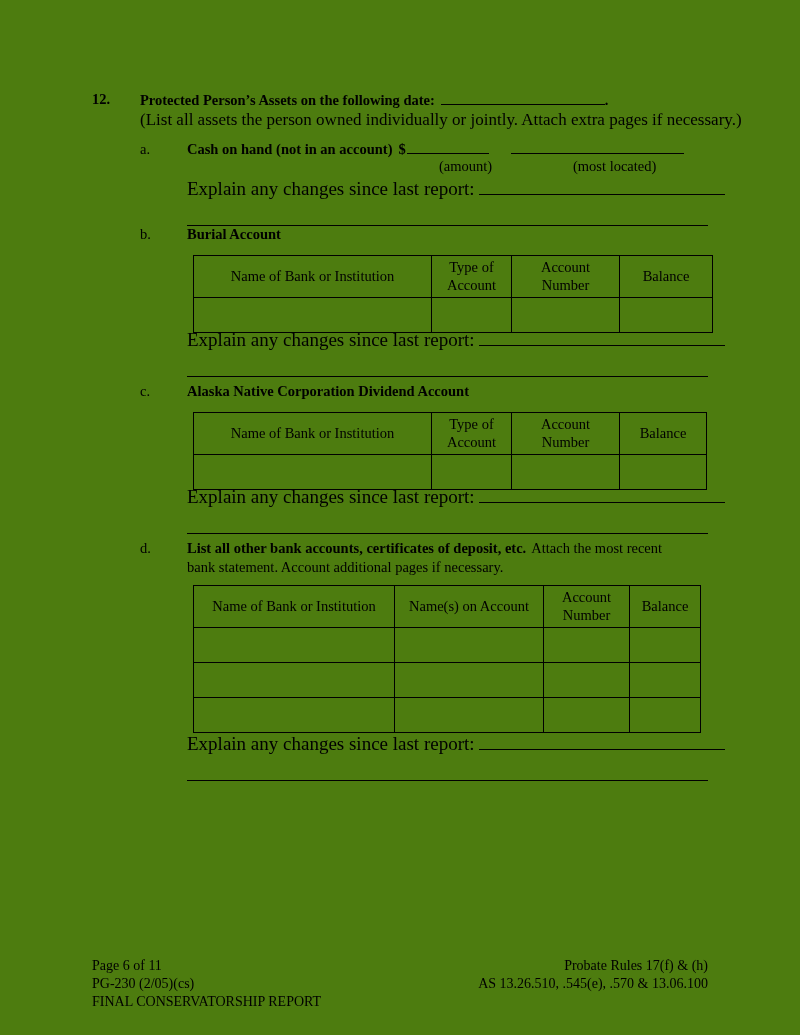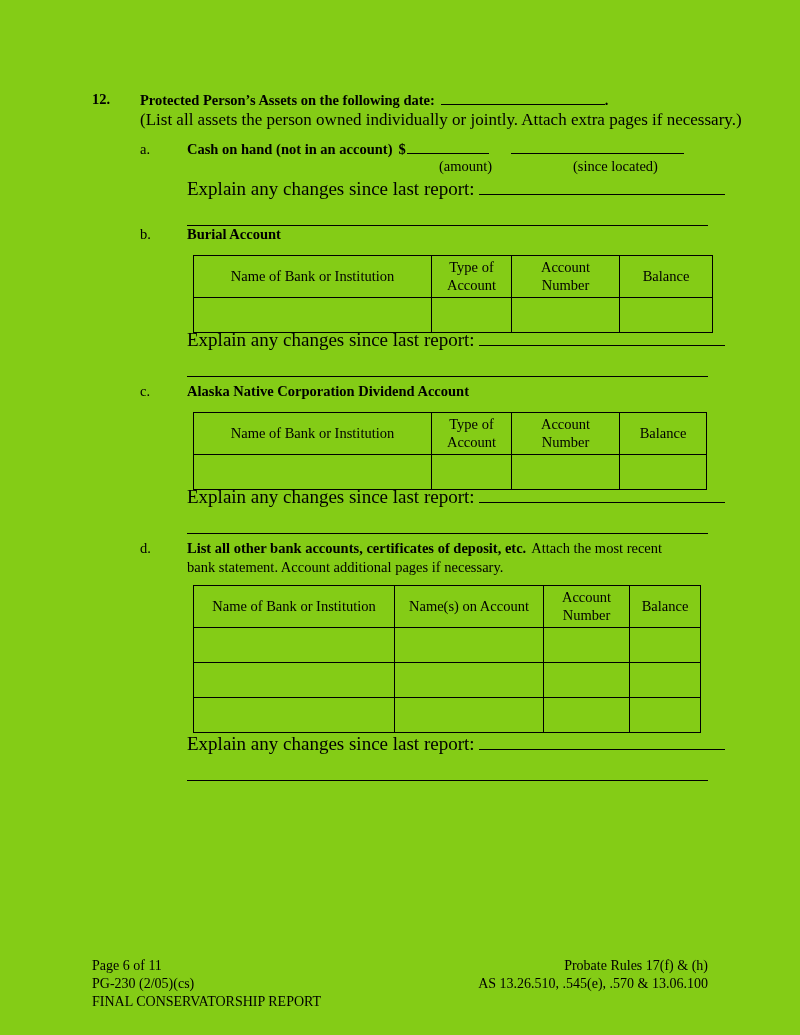--- a/index.html
+++ b/index.html
@@ -13,21 +13,21 @@
     position: relative;
     font-family: "Liberation Serif", "DejaVu Serif", serif;
     color: #000000;
     overflow: hidden;
   }
   .page {
     position: absolute;
     left: 0; top: 0;
     width: 800px;
     height: 1035px;
-    background: #84cc16;
+    background: #4d7c0f;
   }
 
   
   .b { font-weight: bold; }
   .marker {
     position: absolute;
     font-size: 14.5px;
     line-height: 18px;
   }
 
@@ -159,21 +159,21 @@
     <div id="item-12-title"><span>Protected Person’s Assets on the following date:</span><span class="blank-inline" id="date-blank" style="width:164px;margin-left:6px;"></span><span>.</span></div>
     <div id="item-12-note">(List all assets the person owned individually or jointly.  Attach extra pages if necessary.)</div>
   </div>
 
   <div class="sub-letter" style="top:140px;">a.</div>
 
   <div id="cash-line"><span class="b">Cash on hand (not in an account)</span><span class="b" style="margin-left:6px;">$</span><span id="cash-amount-blank"></span><span id="cash-where-blank"></span></div>
 
   <div id="cash-captions">
     <span id="cash-amount-caption">(amount)</span>
-    <span id="cash-where-caption">(since located)</span>
+    <span id="cash-where-caption">(most located)</span>
   </div>
 
   <div class="explain-block" style="top:180px;">
     <div class="explain-line1"><span>Explain any changes since last report:</span><span class="explain-rule" style="width:246px;margin-left:4px;"></span></div>
     <div class="explain-line2" style="margin-top:13px;"></div>
   </div>
 
   <div class="sub-letter" style="top:225px;">b.</div>
   <div class="sub-body" style="top:225px;">
     <div class="sub-head">Burial Account</div>

